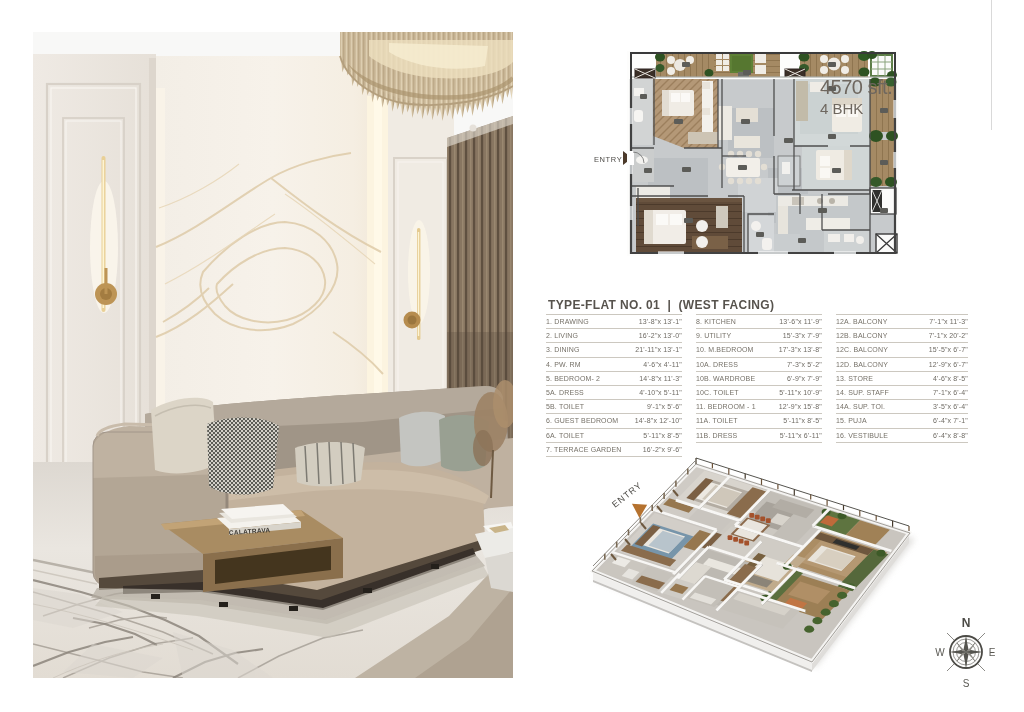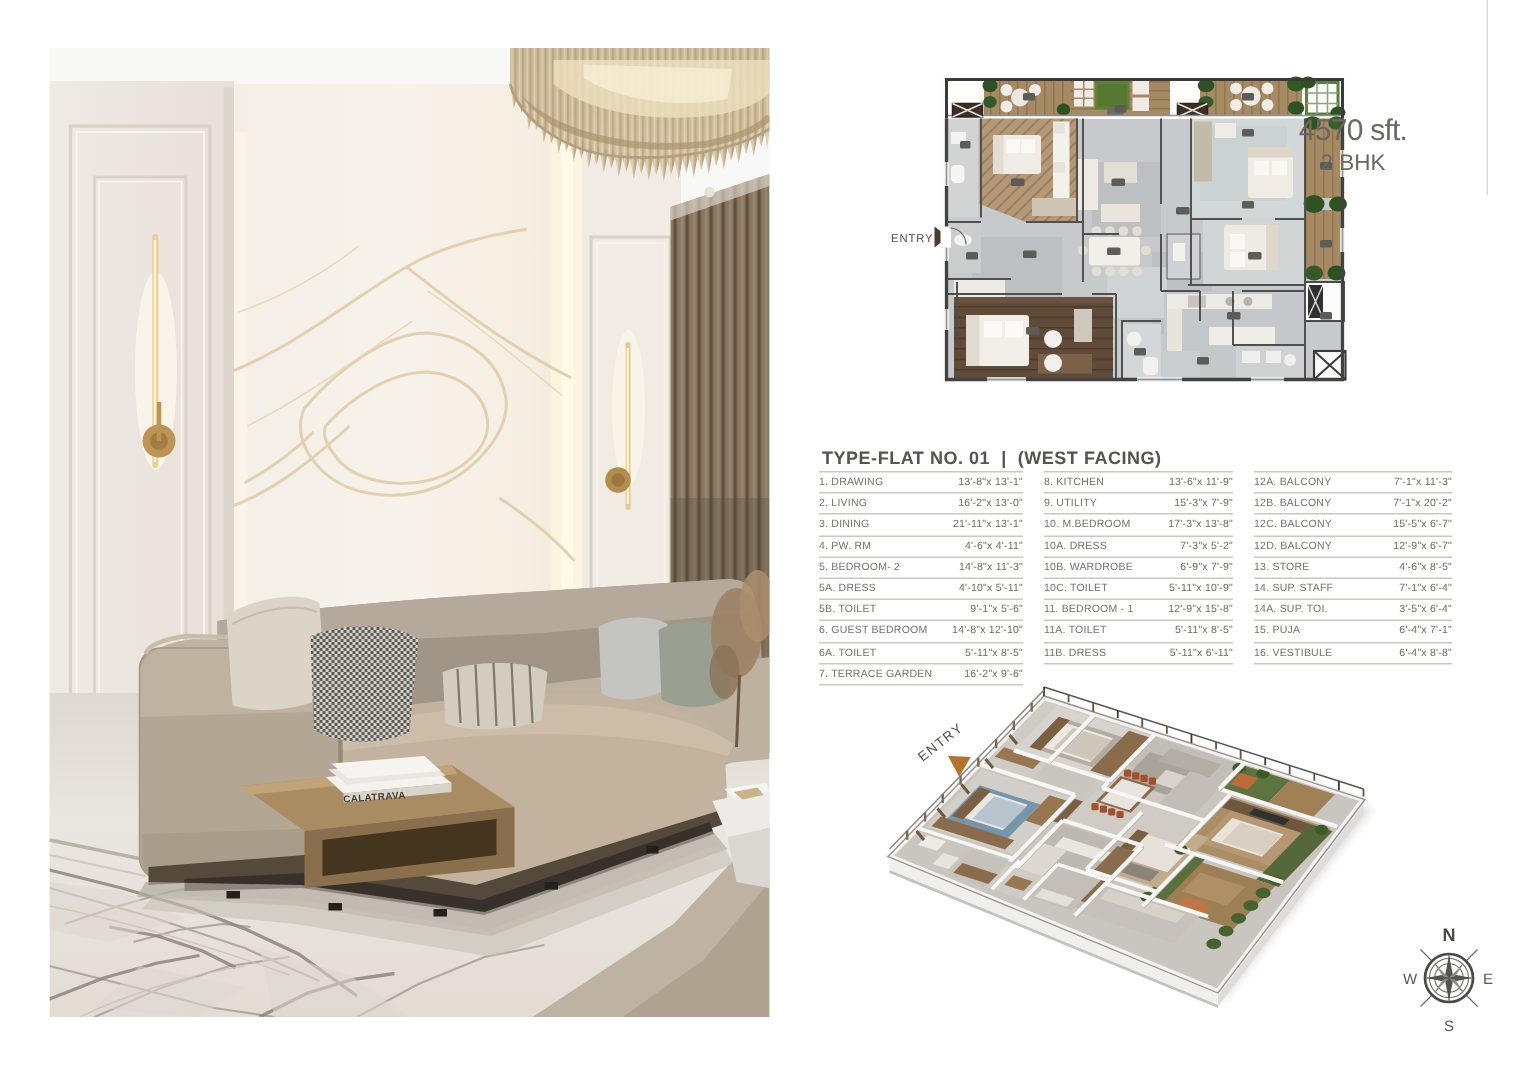--- a/index.html
+++ b/index.html
@@ -517,21 +517,21 @@
   <rect x="210" y="190" width="8" height="5" rx="1"></rect>
   <rect x="96" y="170" width="9" height="5" rx="1"></rect>
   <rect x="168" y="184" width="8" height="5" rx="1"></rect>
   <rect x="94" y="14" width="8" height="5" rx="1"></rect>
   <rect x="155" y="22" width="8" height="5" rx="1"></rect>
   <rect x="240" y="14" width="8" height="5" rx="1"></rect>
   <rect x="292" y="160" width="8" height="5" rx="1"></rect>
 </g>
 </svg>
 
-<div class="abs" style="left:820px;top:78px;width:164px;text-align:center;color:#6e675f;font-size:20px;line-height:19.5px;letter-spacing:-0.5px;">4570 sft.<br><span style="font-size:15px;letter-spacing:0;">2 BHK</span></div>
+<div class="abs" style="left:820px;top:78px;width:164px;text-align:left;color:#6e675f;font-size:20px;line-height:19.5px;letter-spacing:-0.5px;">4570 sft.<br><span style="font-size:15px;letter-spacing:0;">4 BHK</span></div>
 
 <div class="abs" style="left:991px;top:0px;width:1px;height:130px;background:#d9d9d9;"></div>
 
 <div class="abs" style="left:548px;top:298px;font-size:12px;font-weight:bold;color:#57534d;letter-spacing:0.35px;">TYPE-FLAT NO. 01&nbsp; | &nbsp;(WEST FACING)</div>
 
 <div class="abs" style="left:546px;top:314px;width:136px;border-top:1px solid #cbc7bf;">
   <div class="row">
       <span>1. DRAWING</span>
       <span class="dim">13'-8"x 13'-1"</span>
     </div>

